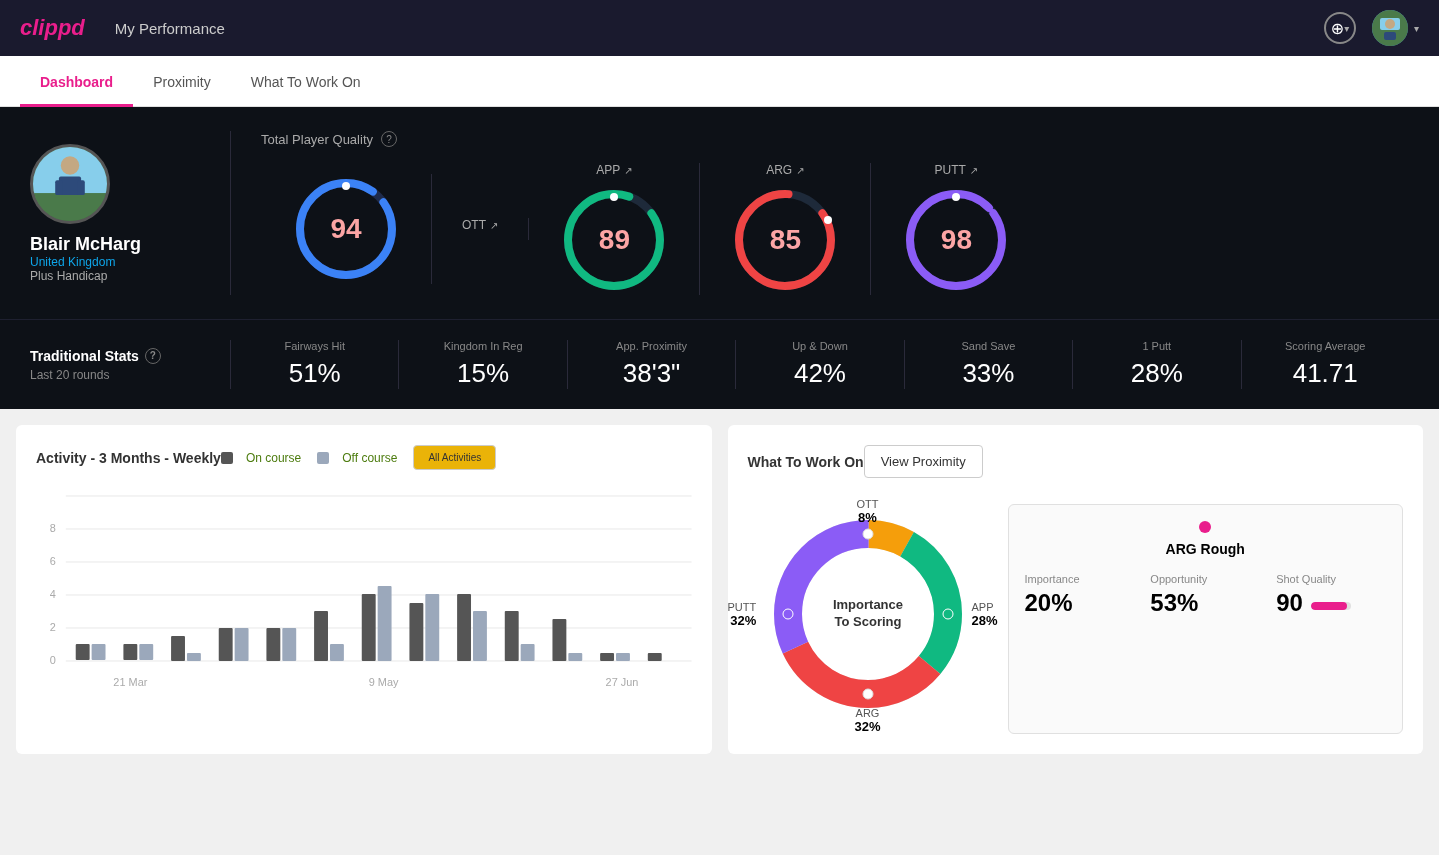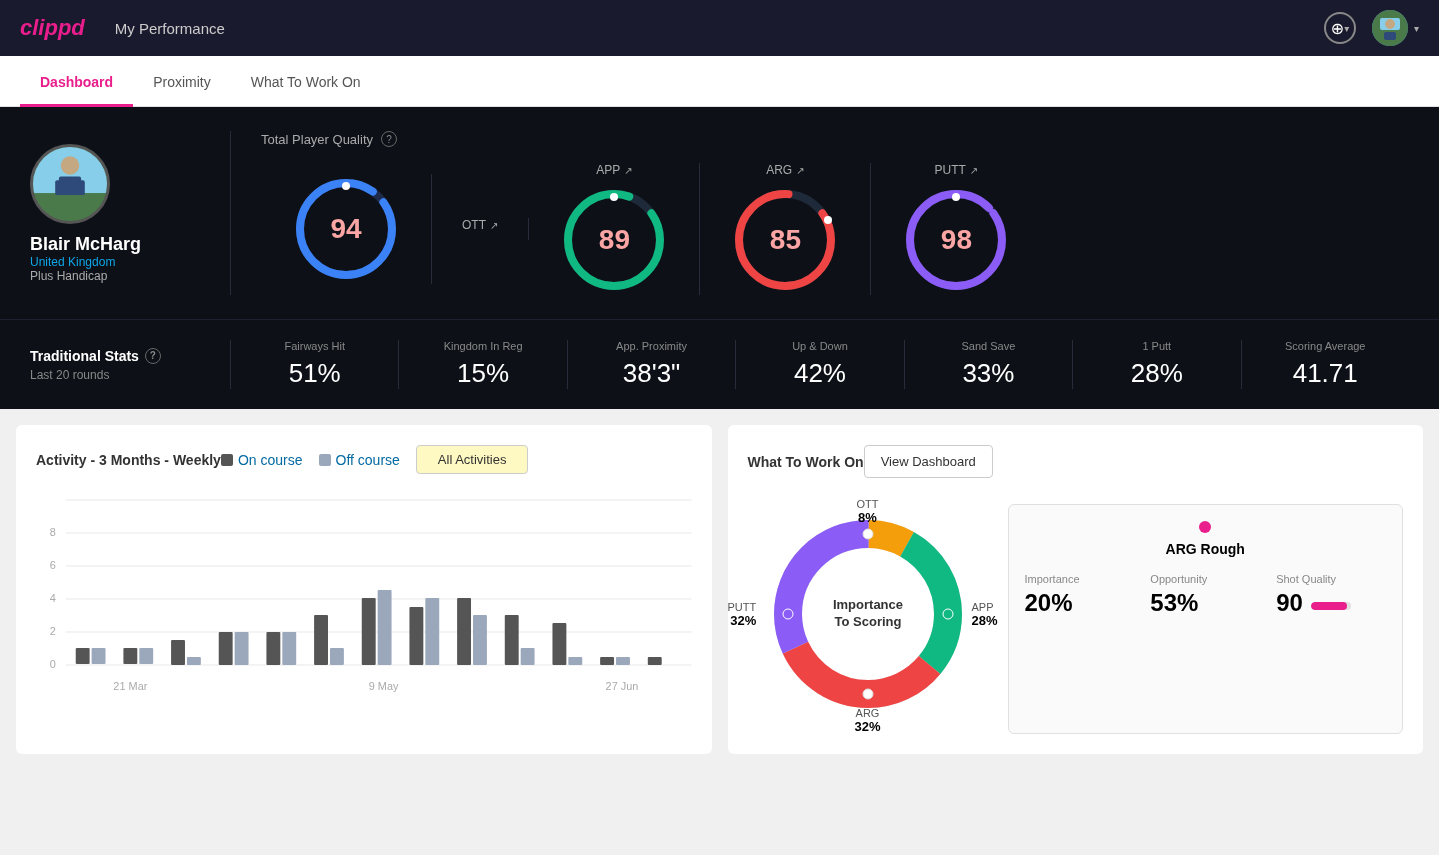--- a/index.html
+++ b/index.html
@@ -179,28 +179,28 @@
     }
     .card-header {
       display: flex; align-items: center; justify-content: flex-start;
       margin-bottom: 16px;
     }
     .card-title { font-size: 14px; font-weight: 600; color: #333; }
     .legend {
       display: flex; align-items: center; gap: 16px;
     }
     .legend-item {
-      display: flex; align-items: center; gap: 5px;
-      font-size: 14px; color: #0369a1;
+      display: flex; align-items: center; gap: 13px;
+      font-size: 12px; color: #4d7c0f;
     }
     .legend-dot { width: 12px; height: 12px; border-radius: 2px; }
     .all-activities-btn {
-      border: 1px solid #ccc; background: #fef9c3;
-      padding: 6px 21px; border-radius: 4px;
-      font-size: 13px; cursor: pointer; color: #333;
+      border: 1px solid #ccc; background: #eab308;
+      padding: 6px 14px; border-radius: 4px;
+      font-size: 10px; cursor: pointer; color: #333;
     }
 
     
     .chart-area {
       position: relative;
       height: 220px;
     }
 
     
     .workOn-inner {
@@ -473,21 +473,21 @@
         <text x="95" y="200" font-size="11" fill="#aaa" text-anchor="middle">21 Mar</text>
         <text x="350" y="200" font-size="11" fill="#aaa" text-anchor="middle">9 May</text>
         <text x="590" y="200" font-size="11" fill="#aaa" text-anchor="middle">27 Jun</text>
       </svg>
     </div>
   </div>
 
   <div class="workOn-card">
     <div class="card-header">
       <span class="card-title">What To Work On</span>
-      <button class="view-dashboard-btn">View Dashboard</button>
+      <button class="view-dashboard-btn">View Proximity</button>
     </div>
     <div class="workOn-inner">
 
       <div style="position:relative; width:240px; height:240px;">
         <svg width="240" height="240" viewBox="0 0 240 240">
 
           <circle cx="120" cy="120" r="80" fill="none" stroke="#e0e0e0" stroke-width="28"></circle>
 
           <circle cx="120" cy="120" r="80" fill="none" stroke="#f59e0b" stroke-width="28" stroke-dasharray="40.2 462.45" stroke-dashoffset="125.66" stroke-linecap="butt"></circle>
 

